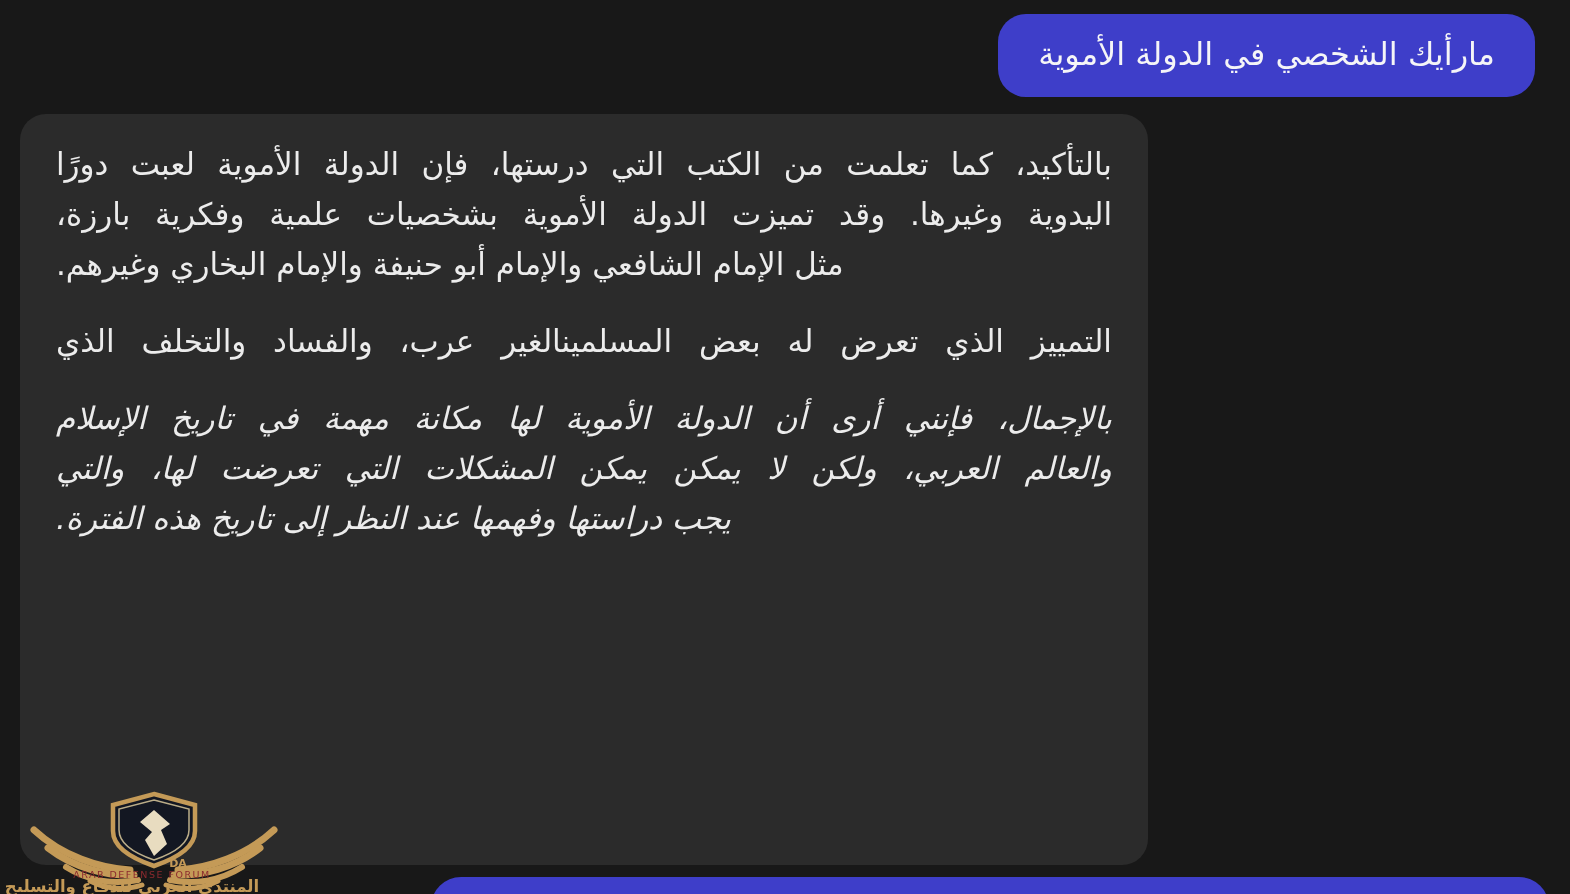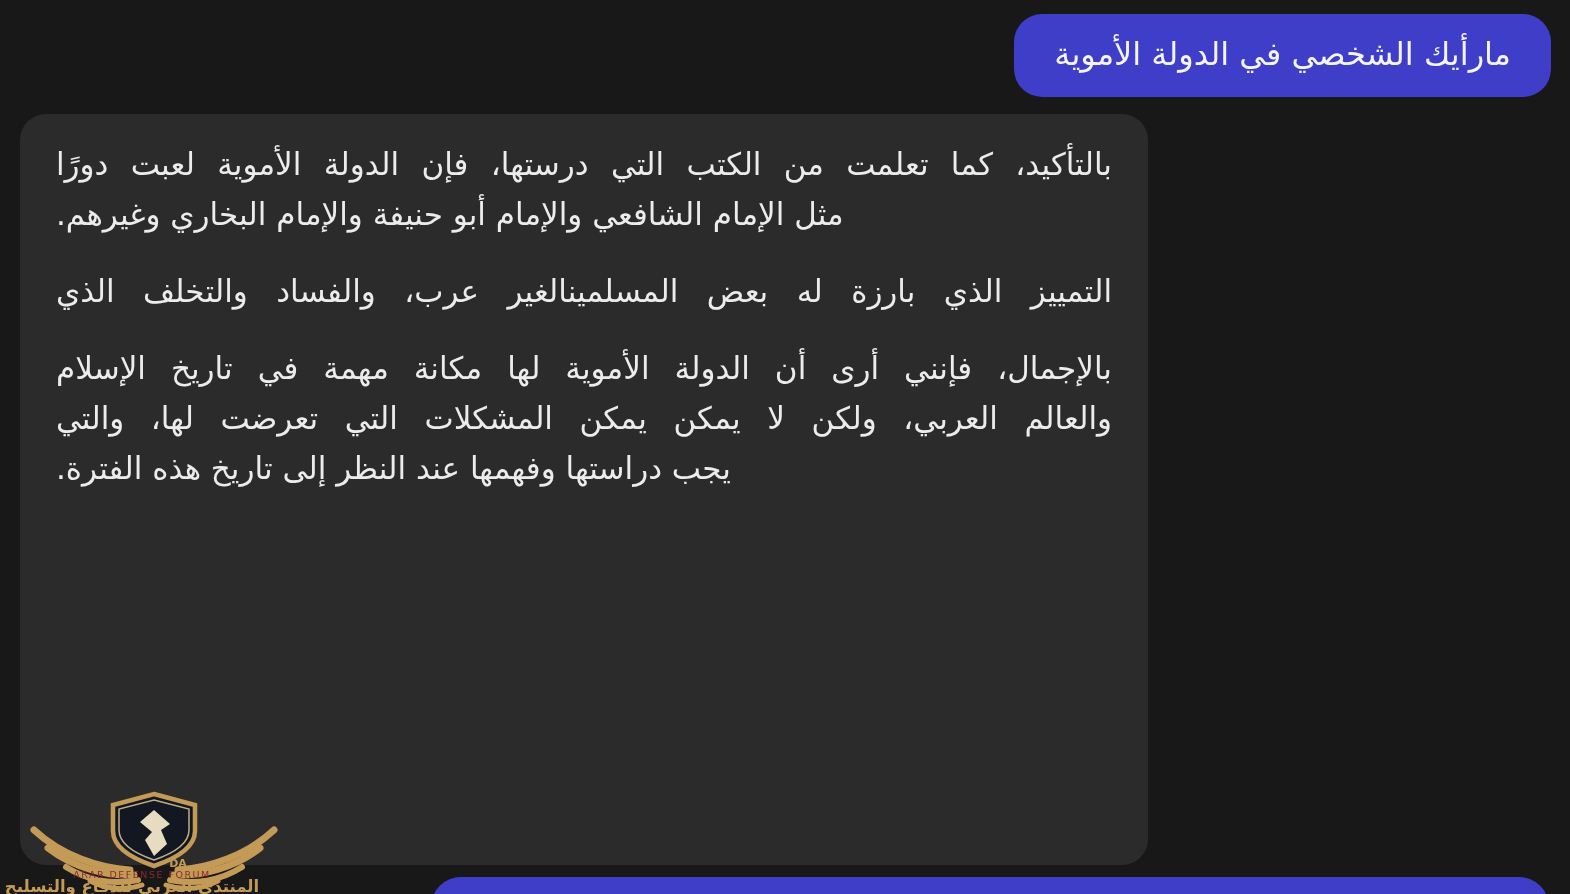--- a/index.html
+++ b/index.html
@@ -7,21 +7,21 @@
   .screen{
     position:relative;
     width:1570px;height:894px;
     overflow:hidden;
     background:#181818;
     font-family:"DejaVu Sans",sans-serif;
   }
   
   .user-bubble{
     position:absolute;
-    top:14px;right:19px;
+    top:14px;right:35px;
     background:#3e3ec9;
     color:#f5f5f7;
     border-radius:28px;
     padding:20px 40px 23px 40px;
     font-size:32px;
     line-height:1.25;
     direction:rtl;
     white-space:nowrap;
   }
   
@@ -31,21 +31,21 @@
     width:1128px;height:751px;
     background:#2b2b2b;
     border-radius:26px;
     padding:25px 36px 22px 36px;
     color:#ececec;
     font-size:31px;
     direction:rtl;
     overflow:hidden;
   }
   .para{margin:0 0 27px 0;padding:0;}
-  .para:last-child{margin-bottom:17px;}
+  .para:last-child{margin-bottom:17px;font-style:italic;}
   .line{
     line-height:50px;
     white-space:nowrap;
     text-align:center;
     text-align-last:justify;
   }
   .line.end{
     text-align:center;
     text-align-last:left;
   }
@@ -71,24 +71,25 @@
 
 <div class="screen">
 
   <div class="user-bubble" dir="rtl">
     <span>مارأيك الشخصي في الدولة الأموية</span>
   </div>
 
   <div class="assistant-bubble" dir="rtl">
     <div class="para">
       <div class="line">بالتأكيد، كما تعلمت من الكتب التي درستها، فإن الدولة الأموية لعبت دورًا</div>
+      <div class="line">اليدوية وغيرها. وقد تميزت الدولة الأموية بشخصيات علمية وفكرية بارزة،</div>
       <div class="line end">مثل الإمام الشافعي والإمام أبو حنيفة والإمام البخاري وغيرهم.</div>
     </div>
     <div class="para">
-      <div class="line">التمييز الذي بارزة له بعض المسلمينالغير عرب، والفساد والتخلف الذي</div>
+      <div class="line">التمييز الذي تعرض له بعض المسلمينالغير عرب، والفساد والتخلف الذي</div>
     </div>
     <div class="para">
       <div class="line">بالإجمال، فإنني أرى أن الدولة الأموية لها مكانة مهمة في تاريخ الإسلام</div>
       <div class="line">والعالم العربي، ولكن لا يمكن يمكن المشكلات التي تعرضت لها، والتي</div>
       <div class="line end">يجب دراستها وفهمها عند النظر إلى تاريخ هذه الفترة.</div>
     </div>
   </div>
 
   <div class="partial-bubble"></div>
 

